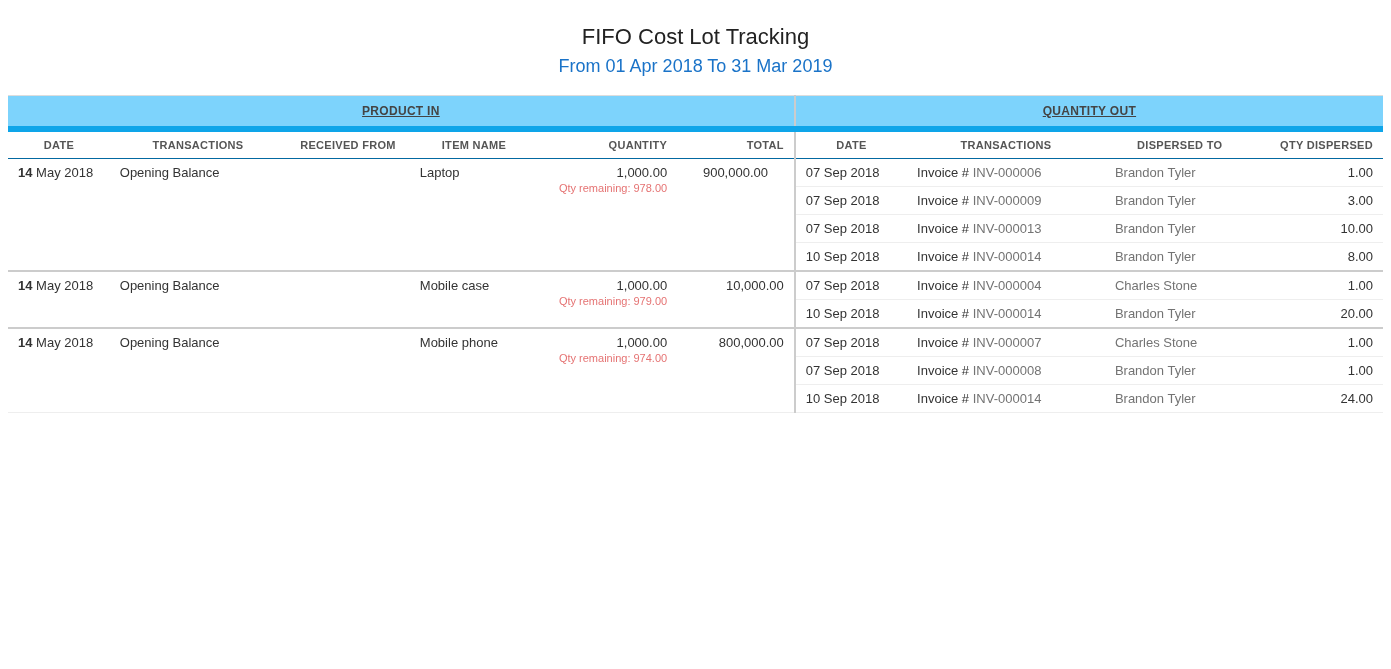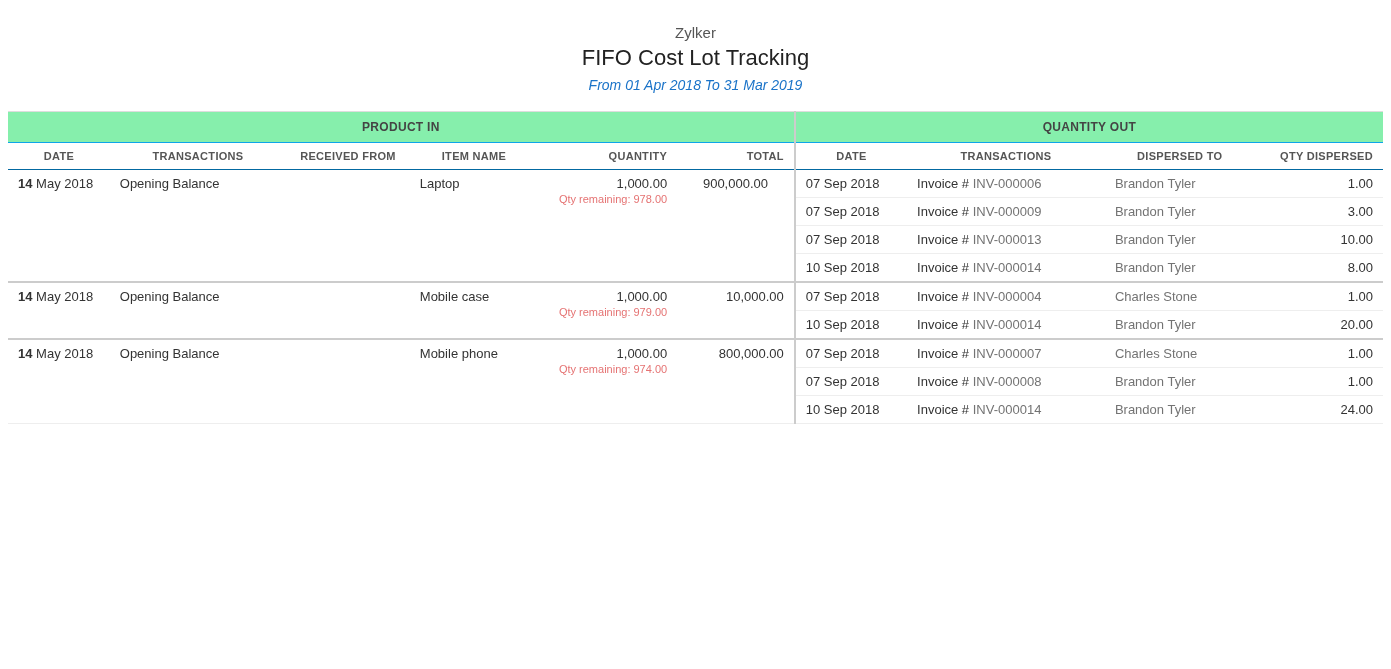--- a/index.html
+++ b/index.html
@@ -18,44 +18,44 @@
       color: #555;
       margin-bottom: 4px;
     }
     .report-title {
       font-size: 22px;
       font-weight: normal;
       color: #222;
       margin-bottom: 6px;
     }
     .date-range {
-      font-size: 14px;
+      font-size: 18px;
       color: #1a73c8;
-      font-style: italic;
     }
     .table-container {
       width: 100%;
       overflow-x: auto;
       padding: 0 8px;
     }
     table {
       width: 100%;
       border-collapse: collapse;
       font-size: 13px;
     }
     .section-header th {
-      background: #86efac;
+      background: #7dd3fc;
       border-top: 1px solid #ddd;
-      border-bottom: 1px solid #0ea5e9;
+      border-bottom: 6px solid #0ea5e9;
       padding: 8px 10px;
       text-align: center;
       font-weight: 600;
       font-size: 12px;
       color: #444;
       letter-spacing: 0.3px;
+      text-decoration: underline;
     }
     .section-header .col-section-in {
       border-right: 2px solid #ccc;
     }
     .col-header th {
       padding: 7px 10px;
       font-size: 11px;
       font-weight: 700;
       color: #555;
       text-transform: uppercase;
@@ -89,21 +89,20 @@
     .col-dispersed { width: 140px; }
     .col-qty-disp { width: 120px; text-align: right; }
     .divider-col {
       border-right: 2px solid #ccc;
     }
   </style>
 </head>
 <body>
 
 <div class="page-header">
-  <div class="company-name">Zylker</div>
   <div class="report-title">FIFO Cost Lot Tracking</div>
   <div class="date-range">From 01 Apr 2018 To 31 Mar 2019</div>
 </div>
 
 <div class="table-container">
   <table>
     <thead>
       <tr class="section-header">
         <th colspan="6" class="col-section-in">PRODUCT IN</th>
         <th colspan="4">QUANTITY OUT</th>

